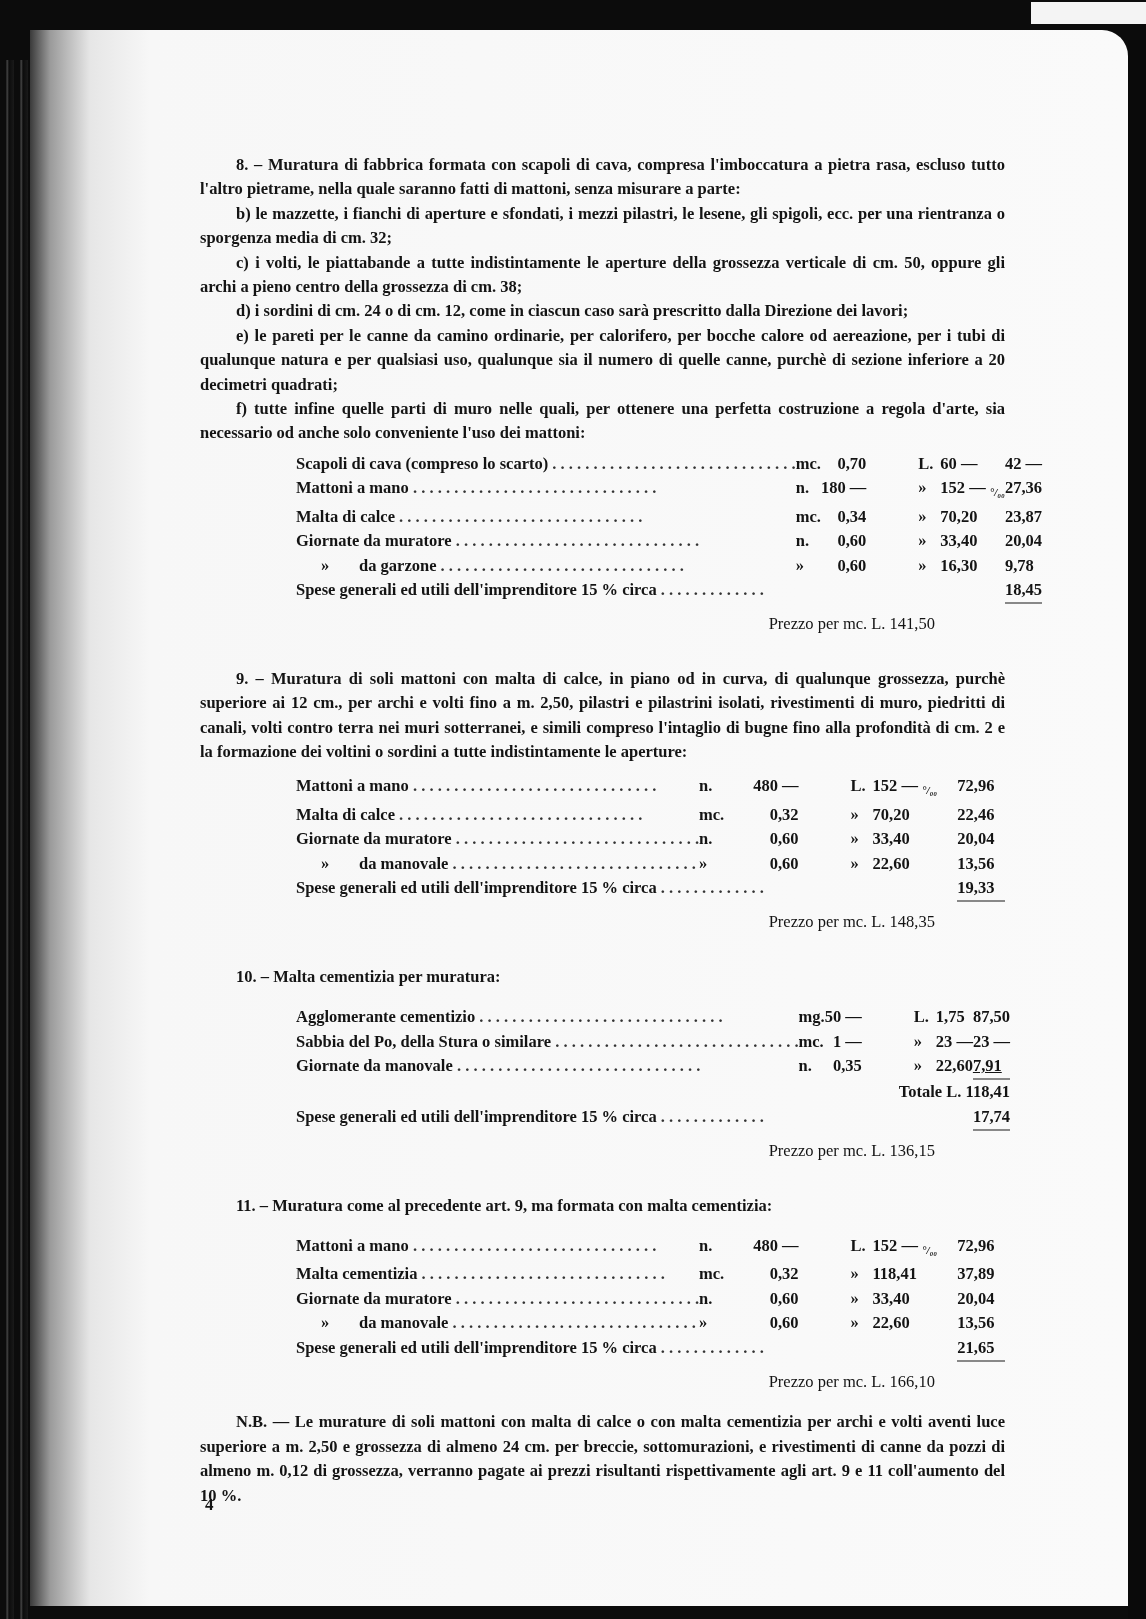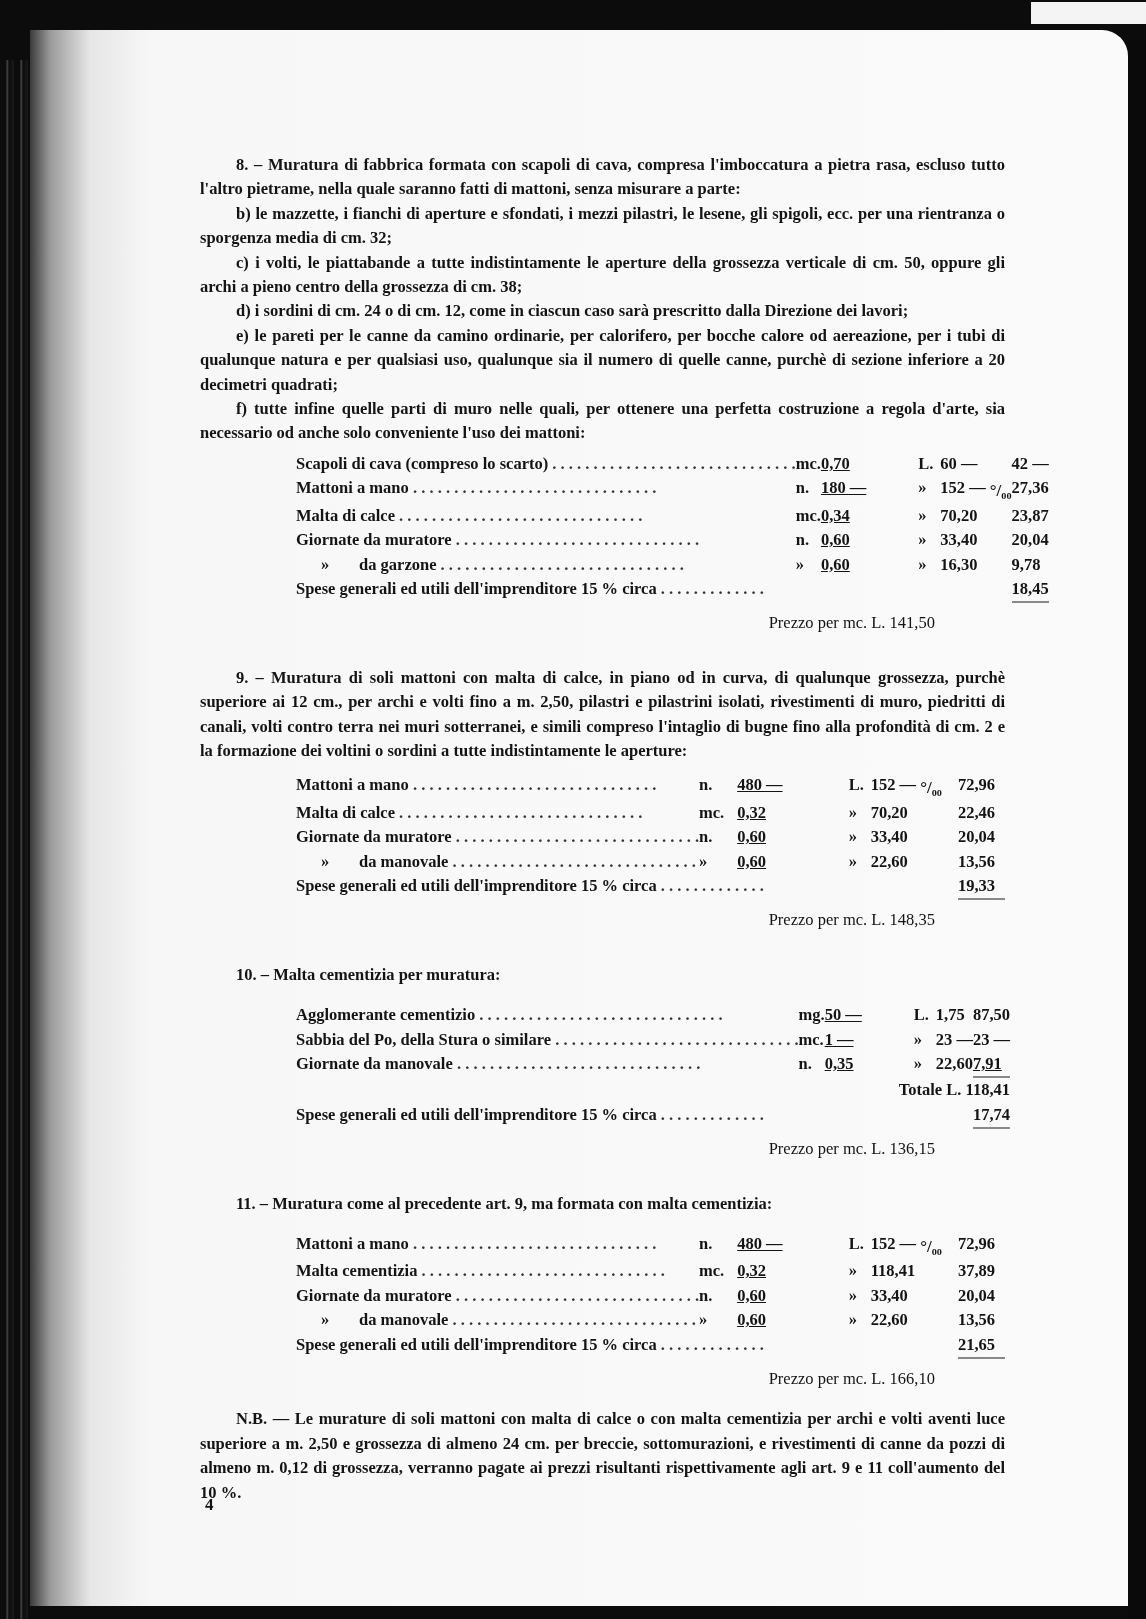--- a/index.html
+++ b/index.html
@@ -22,28 +22,28 @@
   .right-edge { position: absolute; right: 0; top: 40px; width: 18px; height: 1579px; background: #0a0a0a; }
   .content { position: absolute; left: 200px; top: 146px; width: 805px; font-size: 16.5px; line-height: 24.4px; margin-top: 7px; }
   .bold { font-weight: bold; }
   p { margin: 0; text-align: justify; text-align-last: left; }
   .indent { text-indent: 36px; }
   table.cost { border-collapse: collapse; margin-left: 96px; font-weight: bold; font-size: 16.5px; }
   table.cost td { padding: 0; height: 24px; white-space: nowrap; vertical-align: baseline; }
   td.desc { width: 355px; overflow: hidden; }
   td.desc .dots { color: #333; letter-spacing: 0; }
   td.unit { width: 55px; }
-  td.qty { width: 78px; padding-right: 10px !important; text-decoration: underline; }
+  td.qty { width: 78px; text-align: right; padding-right: 10px !important; }
   td.rate { width: 130px; padding-left: 42px !important; }
   td.amt { width: 60px; }
   .sub { padding-left: 25px; }
   .ditto { display: inline-block; width: 38px; }
   .price-line { text-align: right; width: 735px; margin-left: 0; font-weight: normal; }
   .sec-gap { height: 30px; }
-  .permille { font-size: 17px; vertical-align: -3px; }
+  .permille { font-size: 11px; vertical-align: -3px; font-style: italic; }
   .page-num { position: absolute; left: 205px; top: 1495px; font-size: 17px; font-weight: bold; }
 </style>
 </head>
 <body>
 
 <div class="top-tab"></div>
 <div class="page"></div>
 <div class="edge-lines"></div>
 <div class="right-edge"></div>
 

